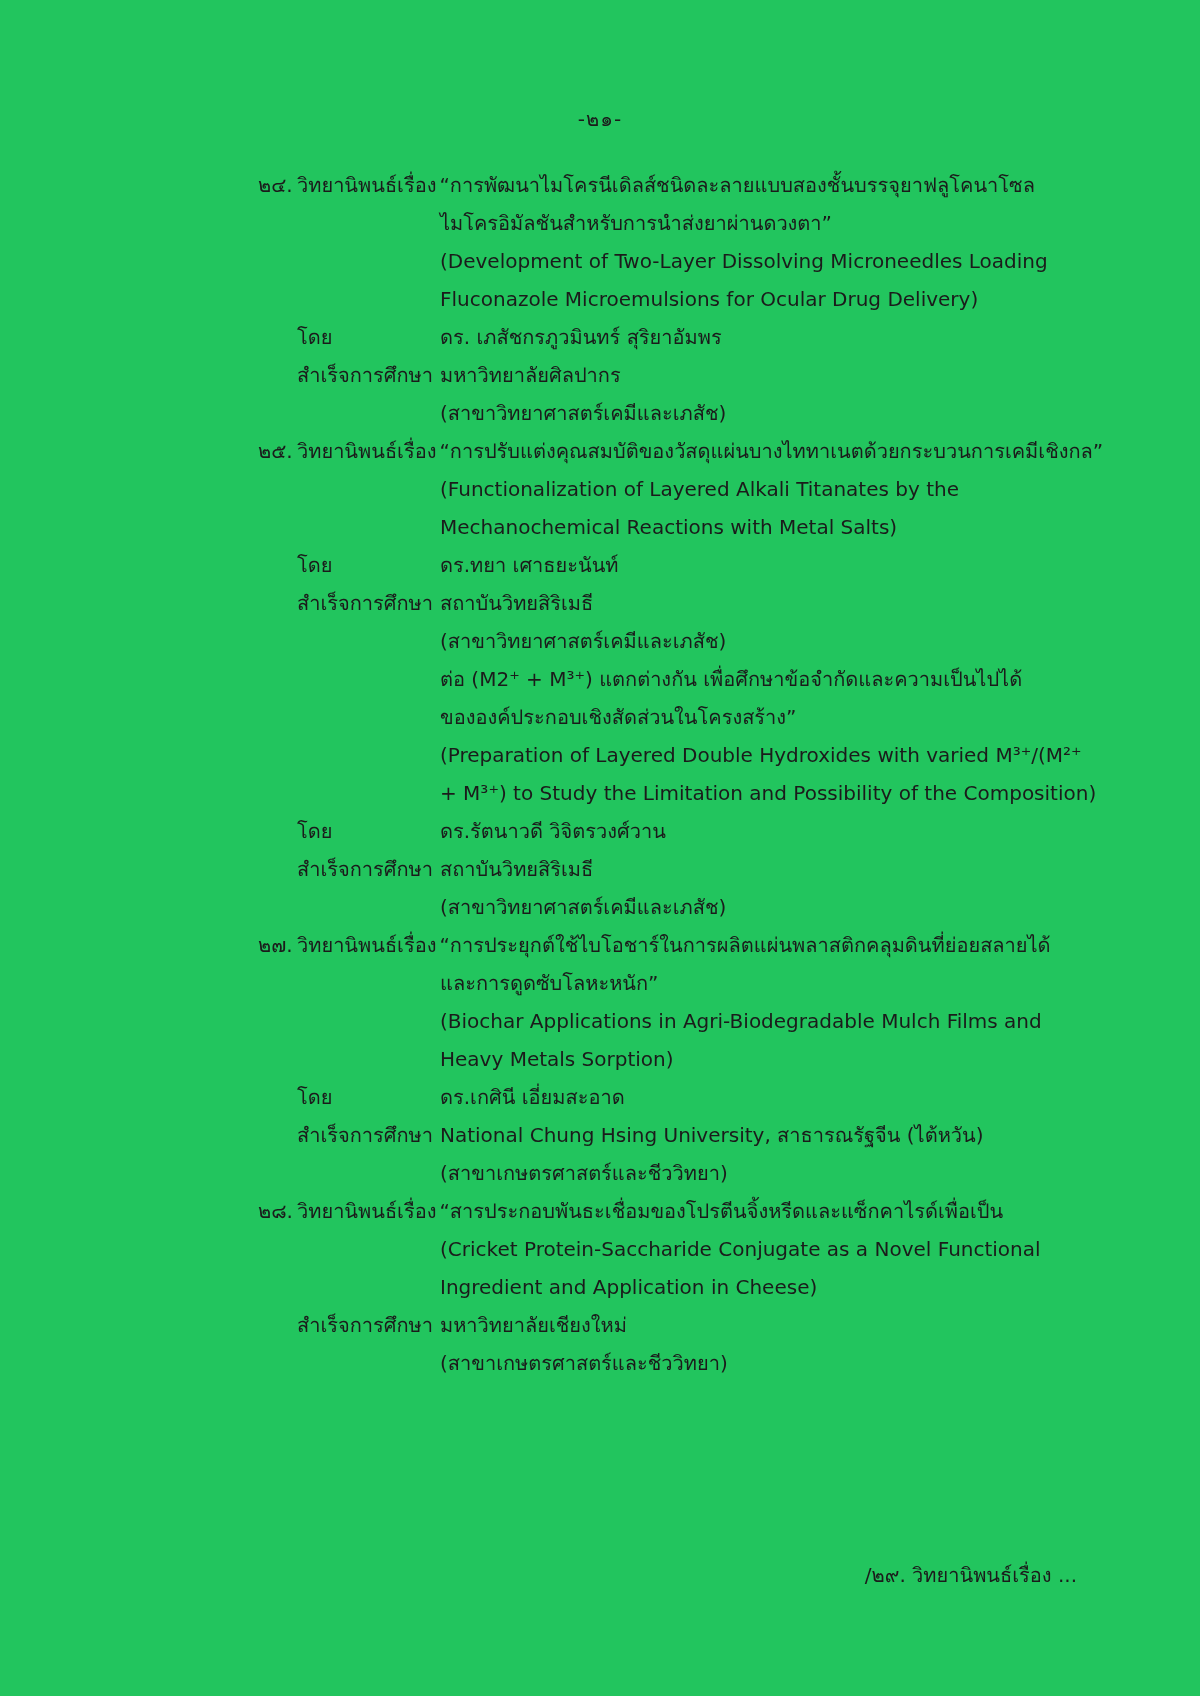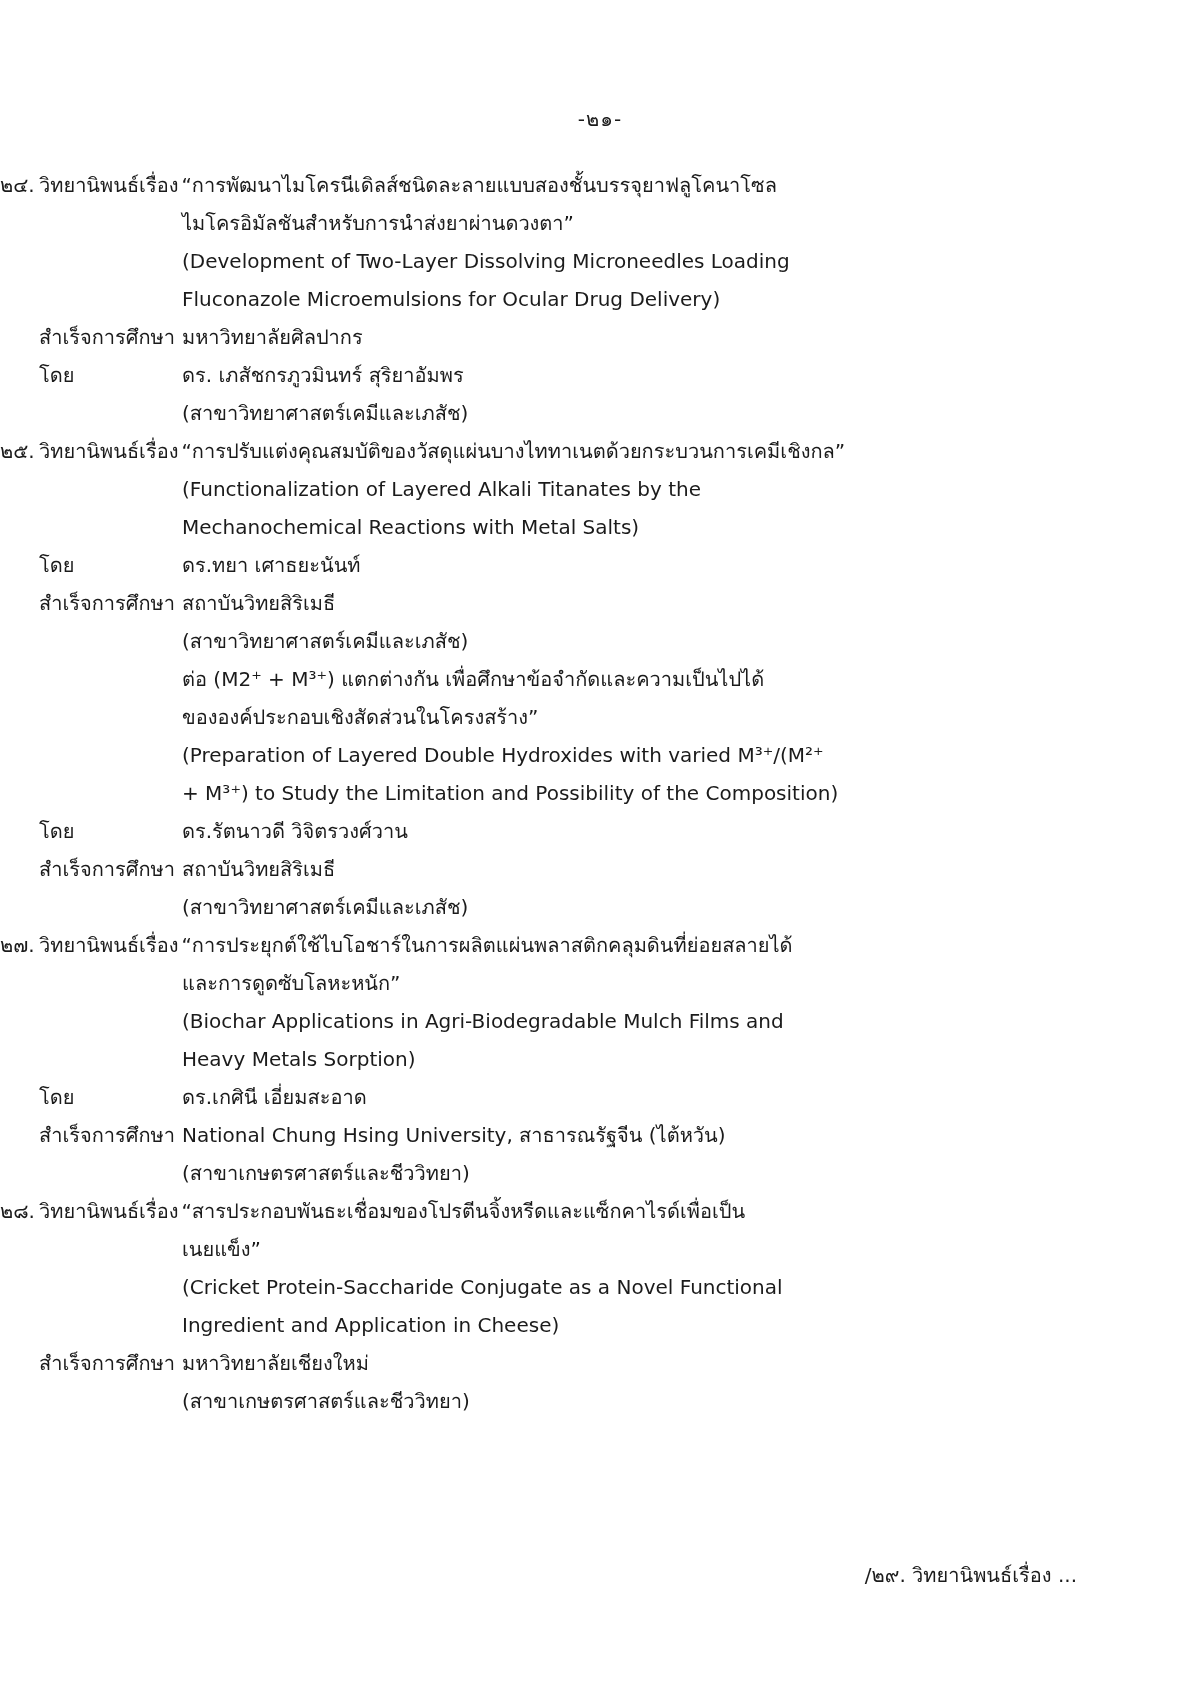--- a/index.html
+++ b/index.html
@@ -1,34 +1,35 @@
 <!DOCTYPE html>
 <html lang="th"><head>
 <meta charset="utf-8">
 <style>
   html, body { margin: 0; padding: 0; background: #e8e8e8; }
   .page {
     position: relative;
     width: 1200px;
     height: 1696px;
     margin: 0 auto;
-    background: #ffffff;
+    background: #22c55e;
     color: #1b1b1b;
     font-family: "DejaVu Sans", "Liberation Sans", sans-serif;
     font-size: 20px;
     line-height: 38px;
     overflow: hidden;
   }
   .pageno {
     padding-top: 100px;
     text-align: center;
     letter-spacing: 1px;
   }
   .content {
     margin-top: 28px;
+    margin-left: 258px;
     margin-right: 60px;
   }
   .line { white-space: nowrap; height: 38px; }
   .line.first .num {
     display: inline-block;
     width: 39px;
   }
   .line.first .prefix { margin-right: 3px; }
   .line.cont { padding-left: 182px; }
   .line.kv  { padding-left: 39px; }
@@ -53,24 +54,24 @@
   <div class="content">
 
     <section class="entry">
       <div class="line first">
         <span class="num">๒๔.</span><span class="prefix">วิทยานิพนธ์เรื่อง</span><span>“การพัฒนาไมโครนีเดิลส์ชนิดละลายแบบสองชั้นบรรจุยาฟลูโคนาโซล</span>
       </div>
       <div class="line cont">ไมโครอิมัลชันสำหรับการนำส่งยาผ่านดวงตา”</div>
       <div class="line cont">(Development of Two-Layer Dissolving Microneedles Loading</div>
       <div class="line cont">Fluconazole Microemulsions for Ocular Drug Delivery)</div>
       <div class="line kv">
-        <span class="label">สำเร็จการศึกษา</span><span>มหาวิทยาลัยศิลปากร</span>
+        <span class="label">โดย</span><span>ดร. เภสัชกรภูวมินทร์ สุริยาอัมพร</span>
       </div>
       <div class="line kv">
-        <span class="label">โดย</span><span>ดร. เภสัชกรภูวมินทร์ สุริยาอัมพร</span>
+        <span class="label">สำเร็จการศึกษา</span><span>มหาวิทยาลัยศิลปากร</span>
       </div>
       <div class="line cont">(สาขาวิทยาศาสตร์เคมีและเภสัช)</div>
     </section>
 
     <section class="entry">
       <div class="line first">
         <span class="num">๒๕.</span><span class="prefix">วิทยานิพนธ์เรื่อง</span><span>“การปรับแต่งคุณสมบัติของวัสดุแผ่นบางไททาเนตด้วยกระบวนการเคมีเชิงกล”</span>
       </div>
       <div class="line cont">(Functionalization of Layered Alkali Titanates by the</div>
       <div class="line cont">Mechanochemical Reactions with Metal Salts)</div>
@@ -110,21 +111,20 @@
       <div class="line kv">
         <span class="label">สำเร็จการศึกษา</span><span>National Chung Hsing University, สาธารณรัฐจีน (ไต้หวัน)</span>
       </div>
       <div class="line cont">(สาขาเกษตรศาสตร์และชีววิทยา)</div>
     </section>
 
     <section class="entry">
       <div class="line first">
         <span class="num">๒๘.</span><span class="prefix">วิทยานิพนธ์เรื่อง</span><span>“สารประกอบพันธะเชื่อมของโปรตีนจิ้งหรีดและแซ็กคาไรด์เพื่อเป็น</span>
       </div>
-      <div class="line cont">เนยแข็ง”</div>
       <div class="line cont">(Cricket Protein-Saccharide Conjugate as a Novel Functional</div>
       <div class="line cont">Ingredient and Application in Cheese)</div>
       <div class="line kv">
         <span class="label">สำเร็จการศึกษา</span><span>มหาวิทยาลัยเชียงใหม่</span>
       </div>
       <div class="line cont">(สาขาเกษตรศาสตร์และชีววิทยา)</div>
     </section>
 
   </div>
 

